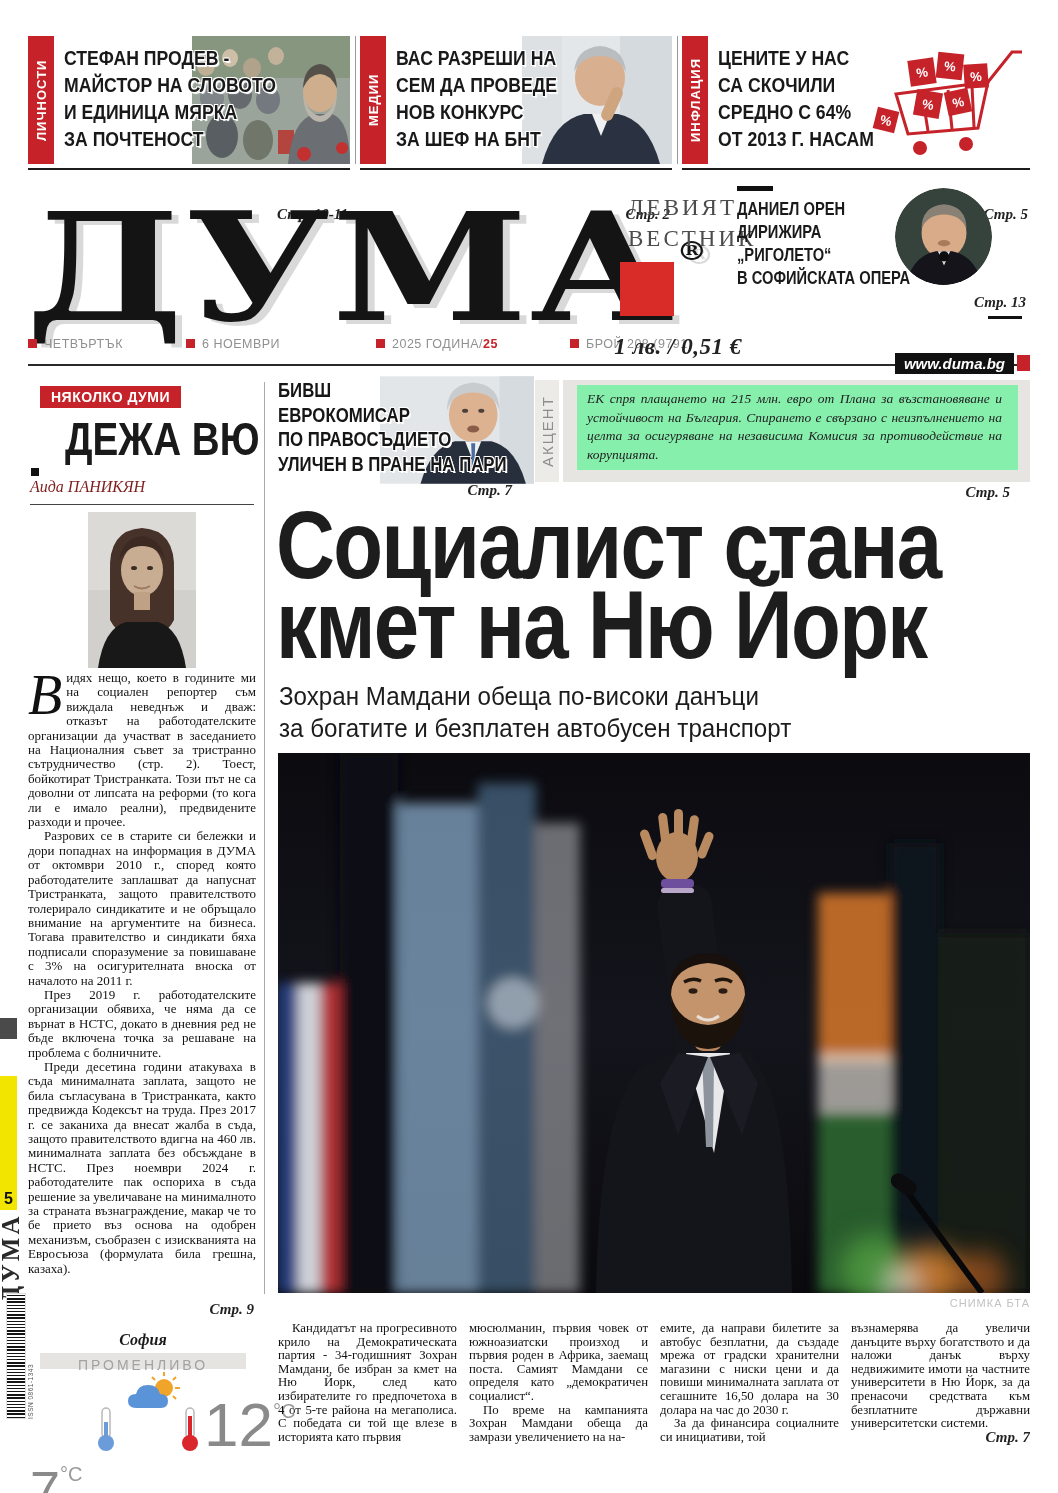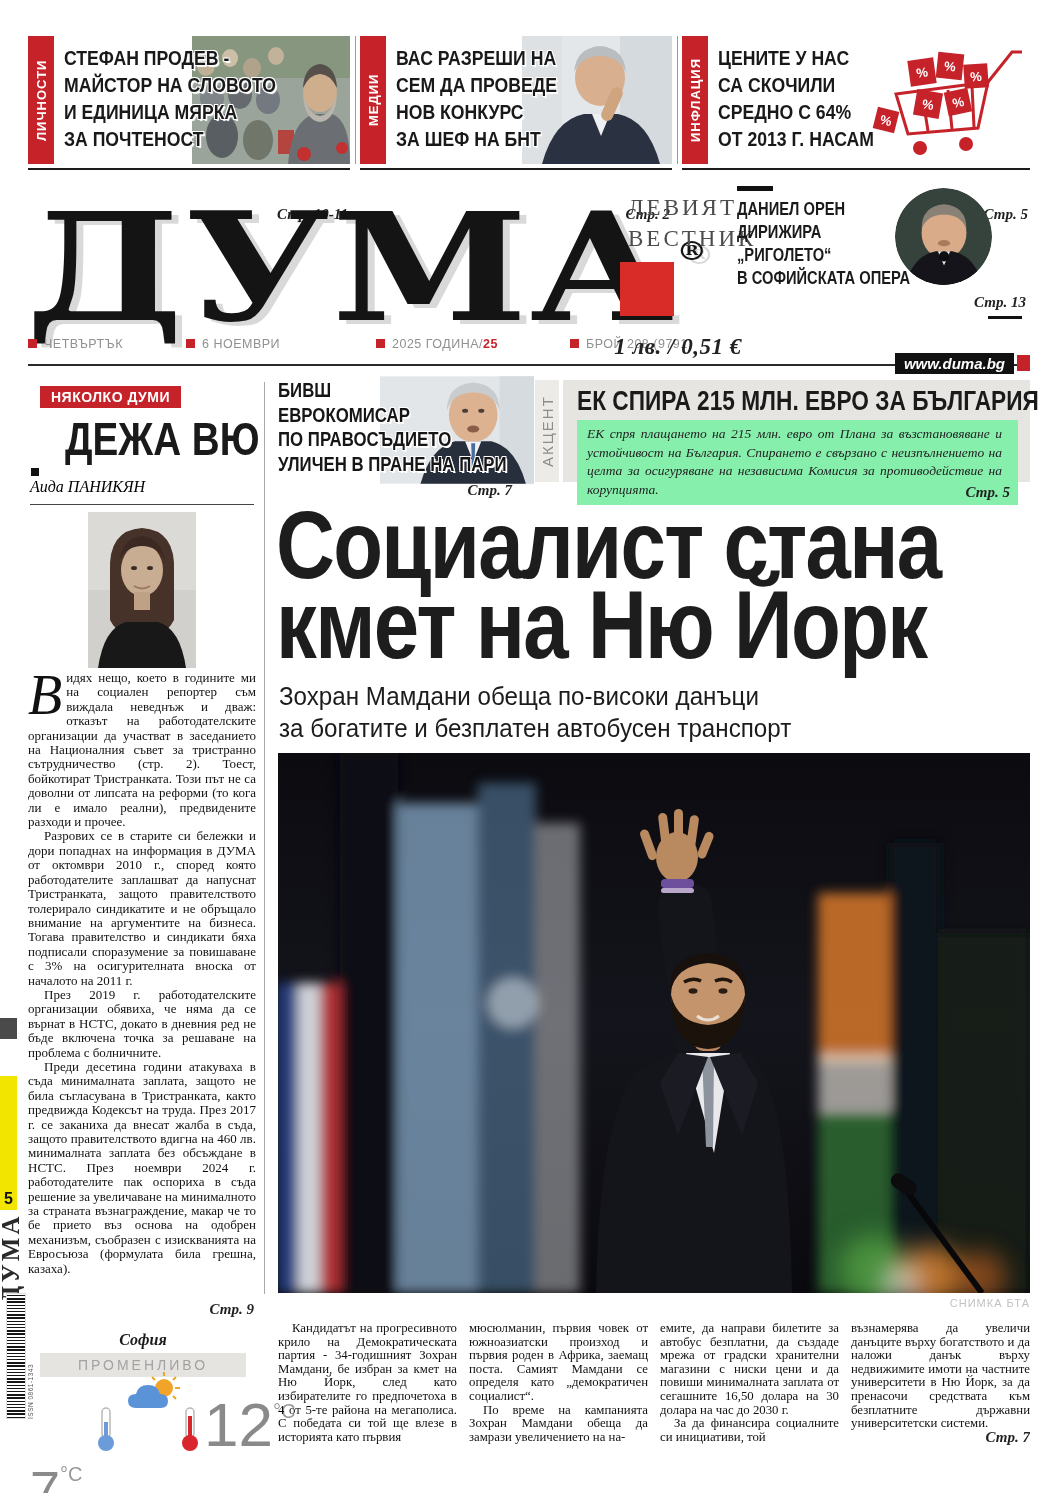--- a/index.html
+++ b/index.html
@@ -52,36 +52,36 @@
   .site-badge { position:absolute; top:353px; right:44px; background:#111; color:#fff;
                 font-weight:700; font-style:italic; font-size:15px; padding:2px 9px; }
   .site-redsq { position:absolute; top:355px; right:28px; width:13px; height:16px; background:#c5222a; }
 
   
   .kicker { position:absolute; left:40px; top:386px; background:#c5222a; color:#fff;
             font-weight:700; font-size:14px; letter-spacing:.5px; padding:3px 11px; }
   .op-title { position:absolute; left:30px; top:412px; font-size:46px;margin-left:35px; }
   .op-sq { position:absolute; left:31px; top:468px; width:8px; height:8px; background:#111; }
   .op-author { position:absolute; left:30px; top:478px; font-family:"Liberation Serif",serif;
-               font-style:italic; font-size:16px; color:#000000; }
+               font-style:italic; font-size:16px; color:#7f1d1d; }
   .op-rule { position:absolute; left:30px; top:504px; width:224px; height:1px; background:#444; }
   .op-photo { position:absolute; left:88px; top:512px; width:108px; height:156px; }
   .op-body { position:absolute; left:28px; top:671px; width:228px; max-height:632px; overflow:hidden;
              font-family:"Liberation Serif",serif; font-size:13px; line-height:14.4px;
              text-align:justify; color:#111; }
   .op-body p { text-indent:16px; }
   .op-body p.first { text-indent:0; }
   .dropcap { float:left; font-family:"Liberation Serif",serif; font-style:italic;
              font-size:56px; line-height:44px; padding:2px 4px 0 0; }
   .op-ref { position:absolute; left:28px; top:1301px; width:226px; text-align:right; }
 
   
   .w-city { position:absolute; left:28px; top:1331px; width:230px; text-align:center;
             font-family:"Liberation Serif",serif; font-style:italic; font-weight:700; font-size:16px; }
-  .w-band { position:absolute; left:40px; top:1353px; width:206px; height:24px; background:#e6e4e1;
+  .w-band { position:absolute; left:40px; top:1353px; width:206px; height:16px; background:#e6e4e1;
             color:#a2a2a2; font-size:14px; letter-spacing:3px; text-align:center; line-height:24px; }
   .w-low { position:absolute; left:30px; top:1447px; font-size:54px; line-height:54px; color:#8a8a8a; }
   .w-high { position:absolute; left:204px; top:1380px; font-size:62px; line-height:62px; color:#8a8a8a; }
   .w-unit { font-size:20px; vertical-align:28px; color:#9a9a9a; }
   .w-therm-low { position:absolute; left:97px; top:1406px; }
   .w-therm-high { position:absolute; left:181px; top:1406px; }
   .w-cloud { position:absolute; left:124px; top:1372px; }
 
   
   .vdiv { position:absolute; left:264px; top:382px; width:1px; height:912px; background:#aaa; }
@@ -388,21 +388,20 @@
     <div class="eu-line"><span class="cn">БИВШ</span></div>
     <div class="eu-line"><span class="cn">ЕВРОКОМИСАР</span></div>
     <div class="eu-line"><span class="cn">ПО ПРАВОСЪДИЕТО</span></div>
     <div class="eu-line"><span class="cn">УЛИЧЕН В ПРАНЕ НА ПАРИ</span></div>
   </div>
   <div class="eu-ref pref">Стр. 7</div>
 </div>
 
 <div class="accent-tag">АКЦЕНТ</div>
 <div class="accent">
-  <div class="accent-head"><span class="cn">ЕК СПИРА 215 МЛН. ЕВРО ЗА БЪЛГАРИЯ</span></div>
   <div class="accent-body">ЕК спря плащането на 215 млн. евро от Плана за възстановяване и устойчивост на България. Спирането е свързано с неизпълнението на целта за осигуряване на независима Комисия за противодействие на корупцията.</div>
 </div>
 <div class="accent-ref pref">Стр. 5</div>
 
 <div class="lead-hl">
   <div class="hl"><span class="cn" style="transform:scaleX(.85);">Социалист стана</span></div>
   <div class="hl"><span class="cn" style="transform:scaleX(.85);">кмет на Ню Йорк</span></div>
 </div>
 <div class="lead-sub">
   <div><span class="sl">Зохран Мамдани обеща по-високи данъци</span></div>

